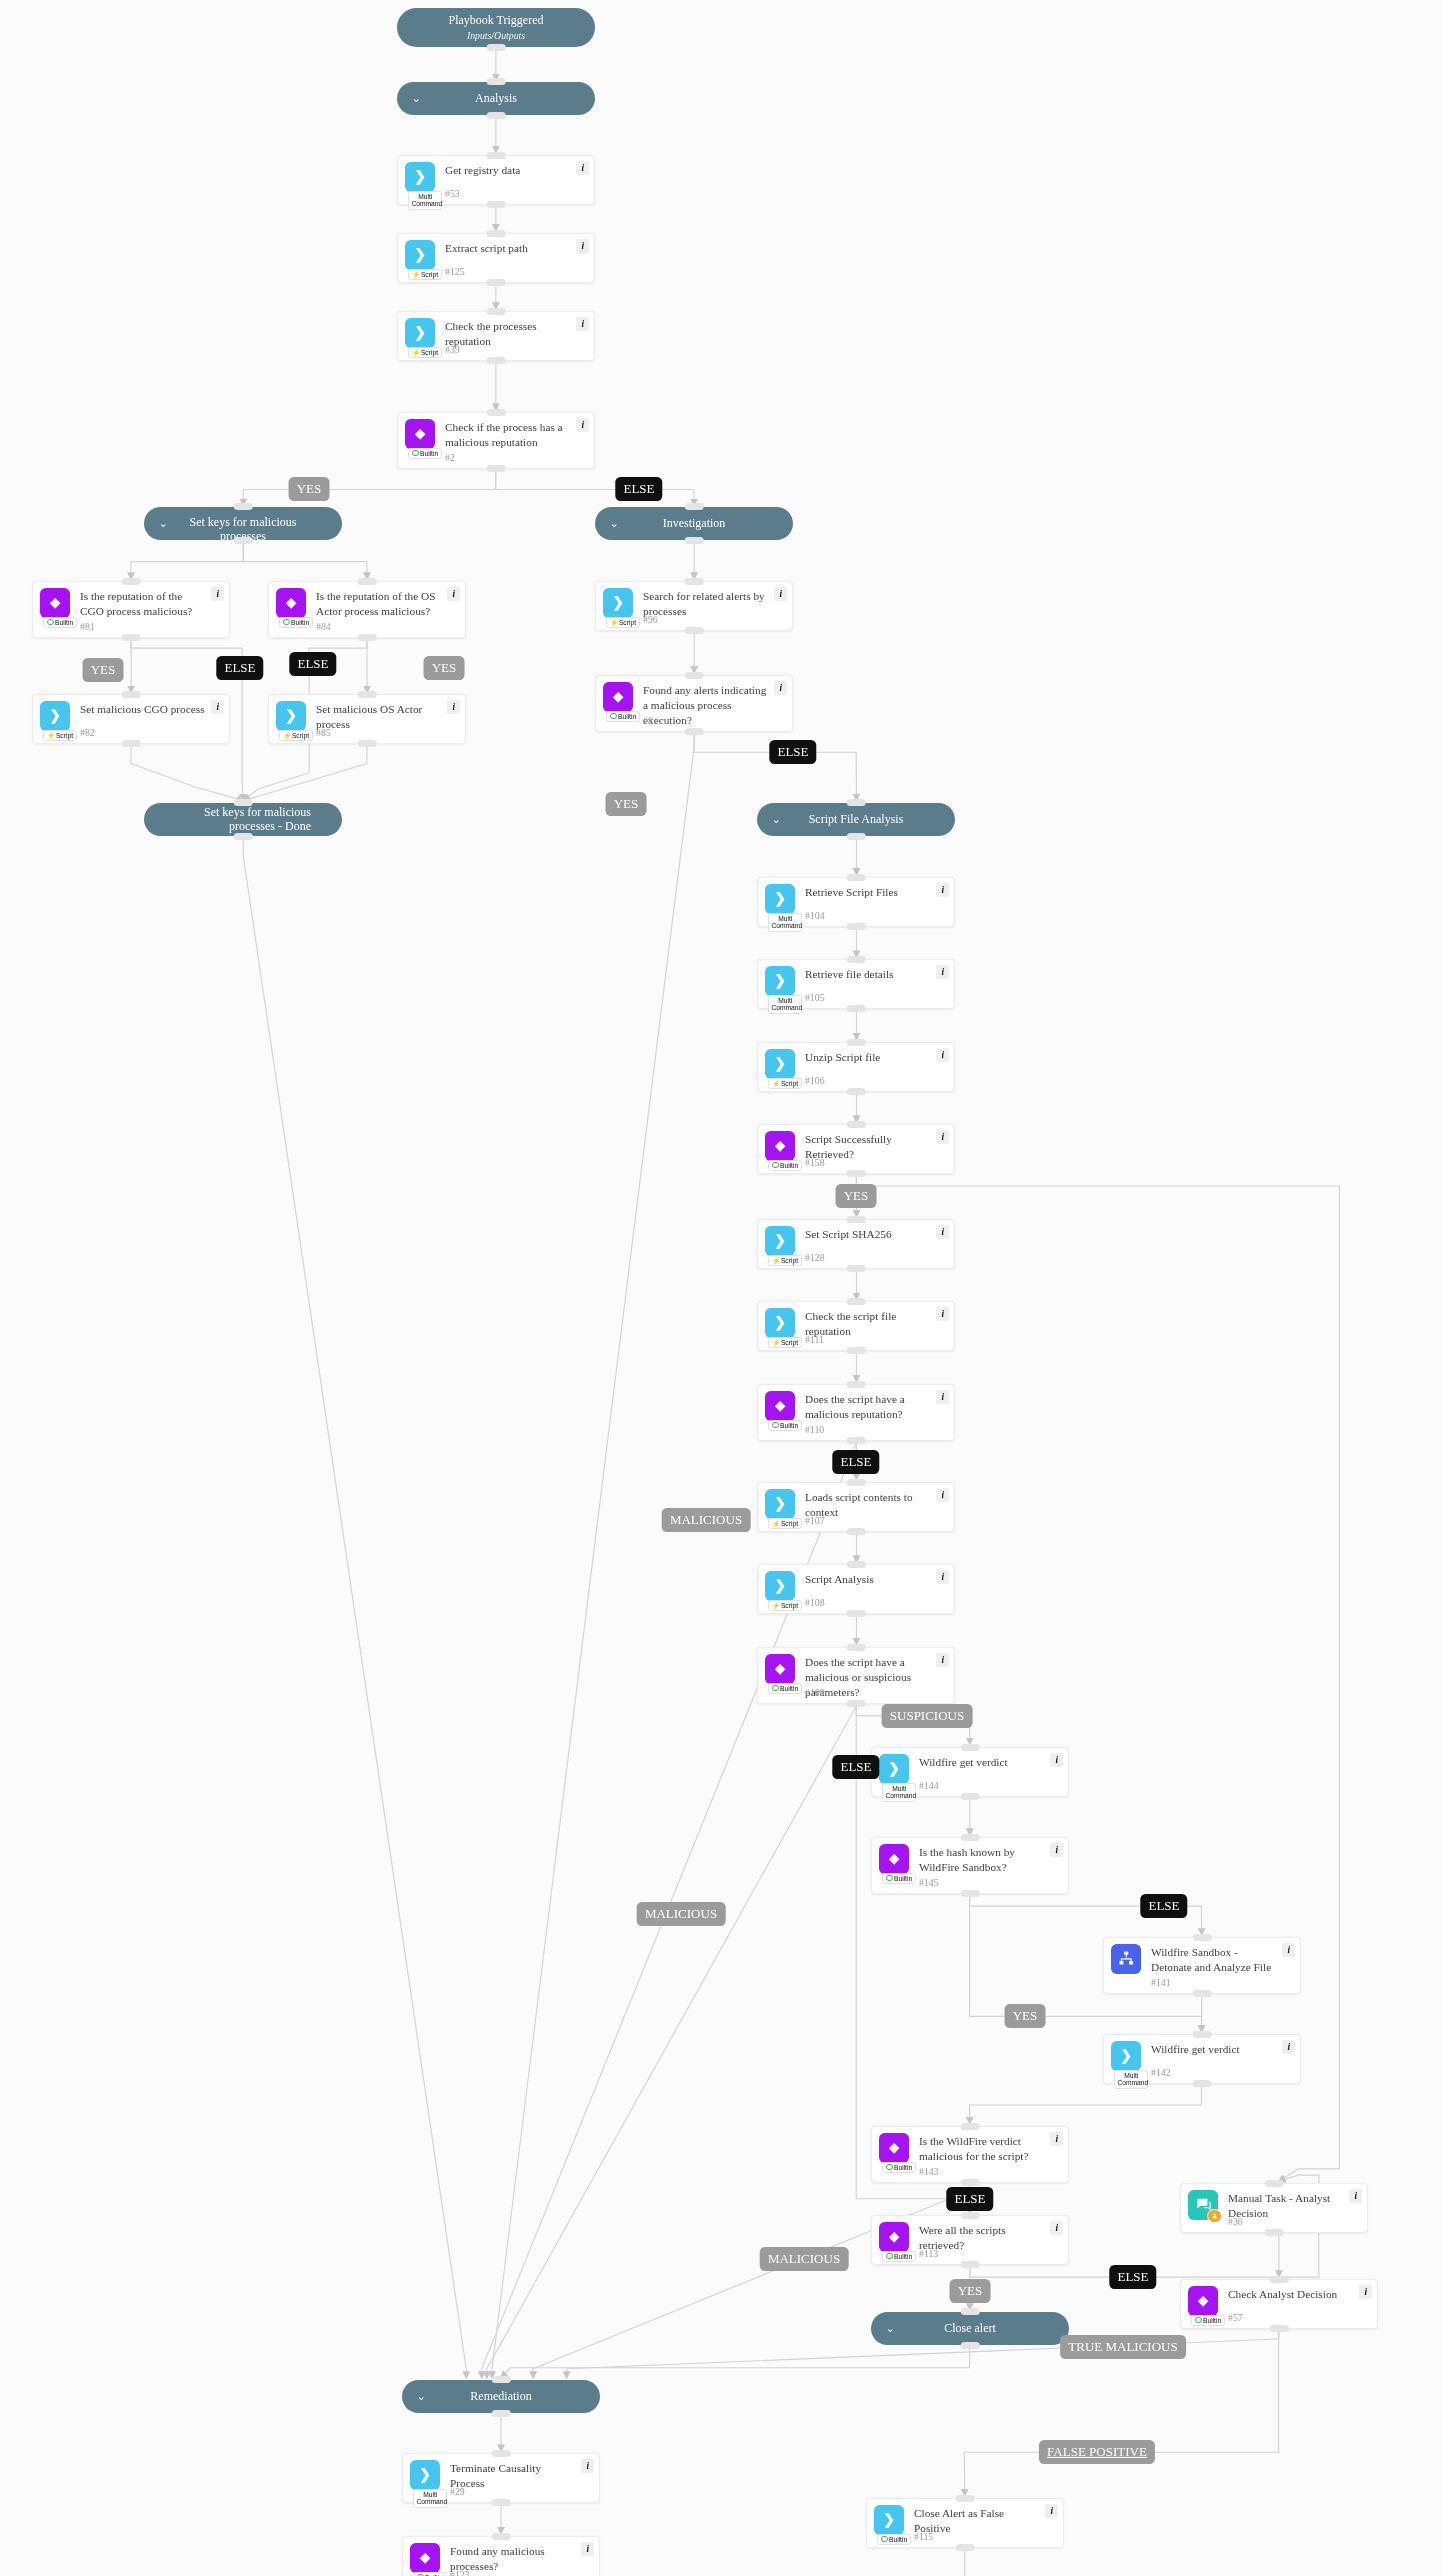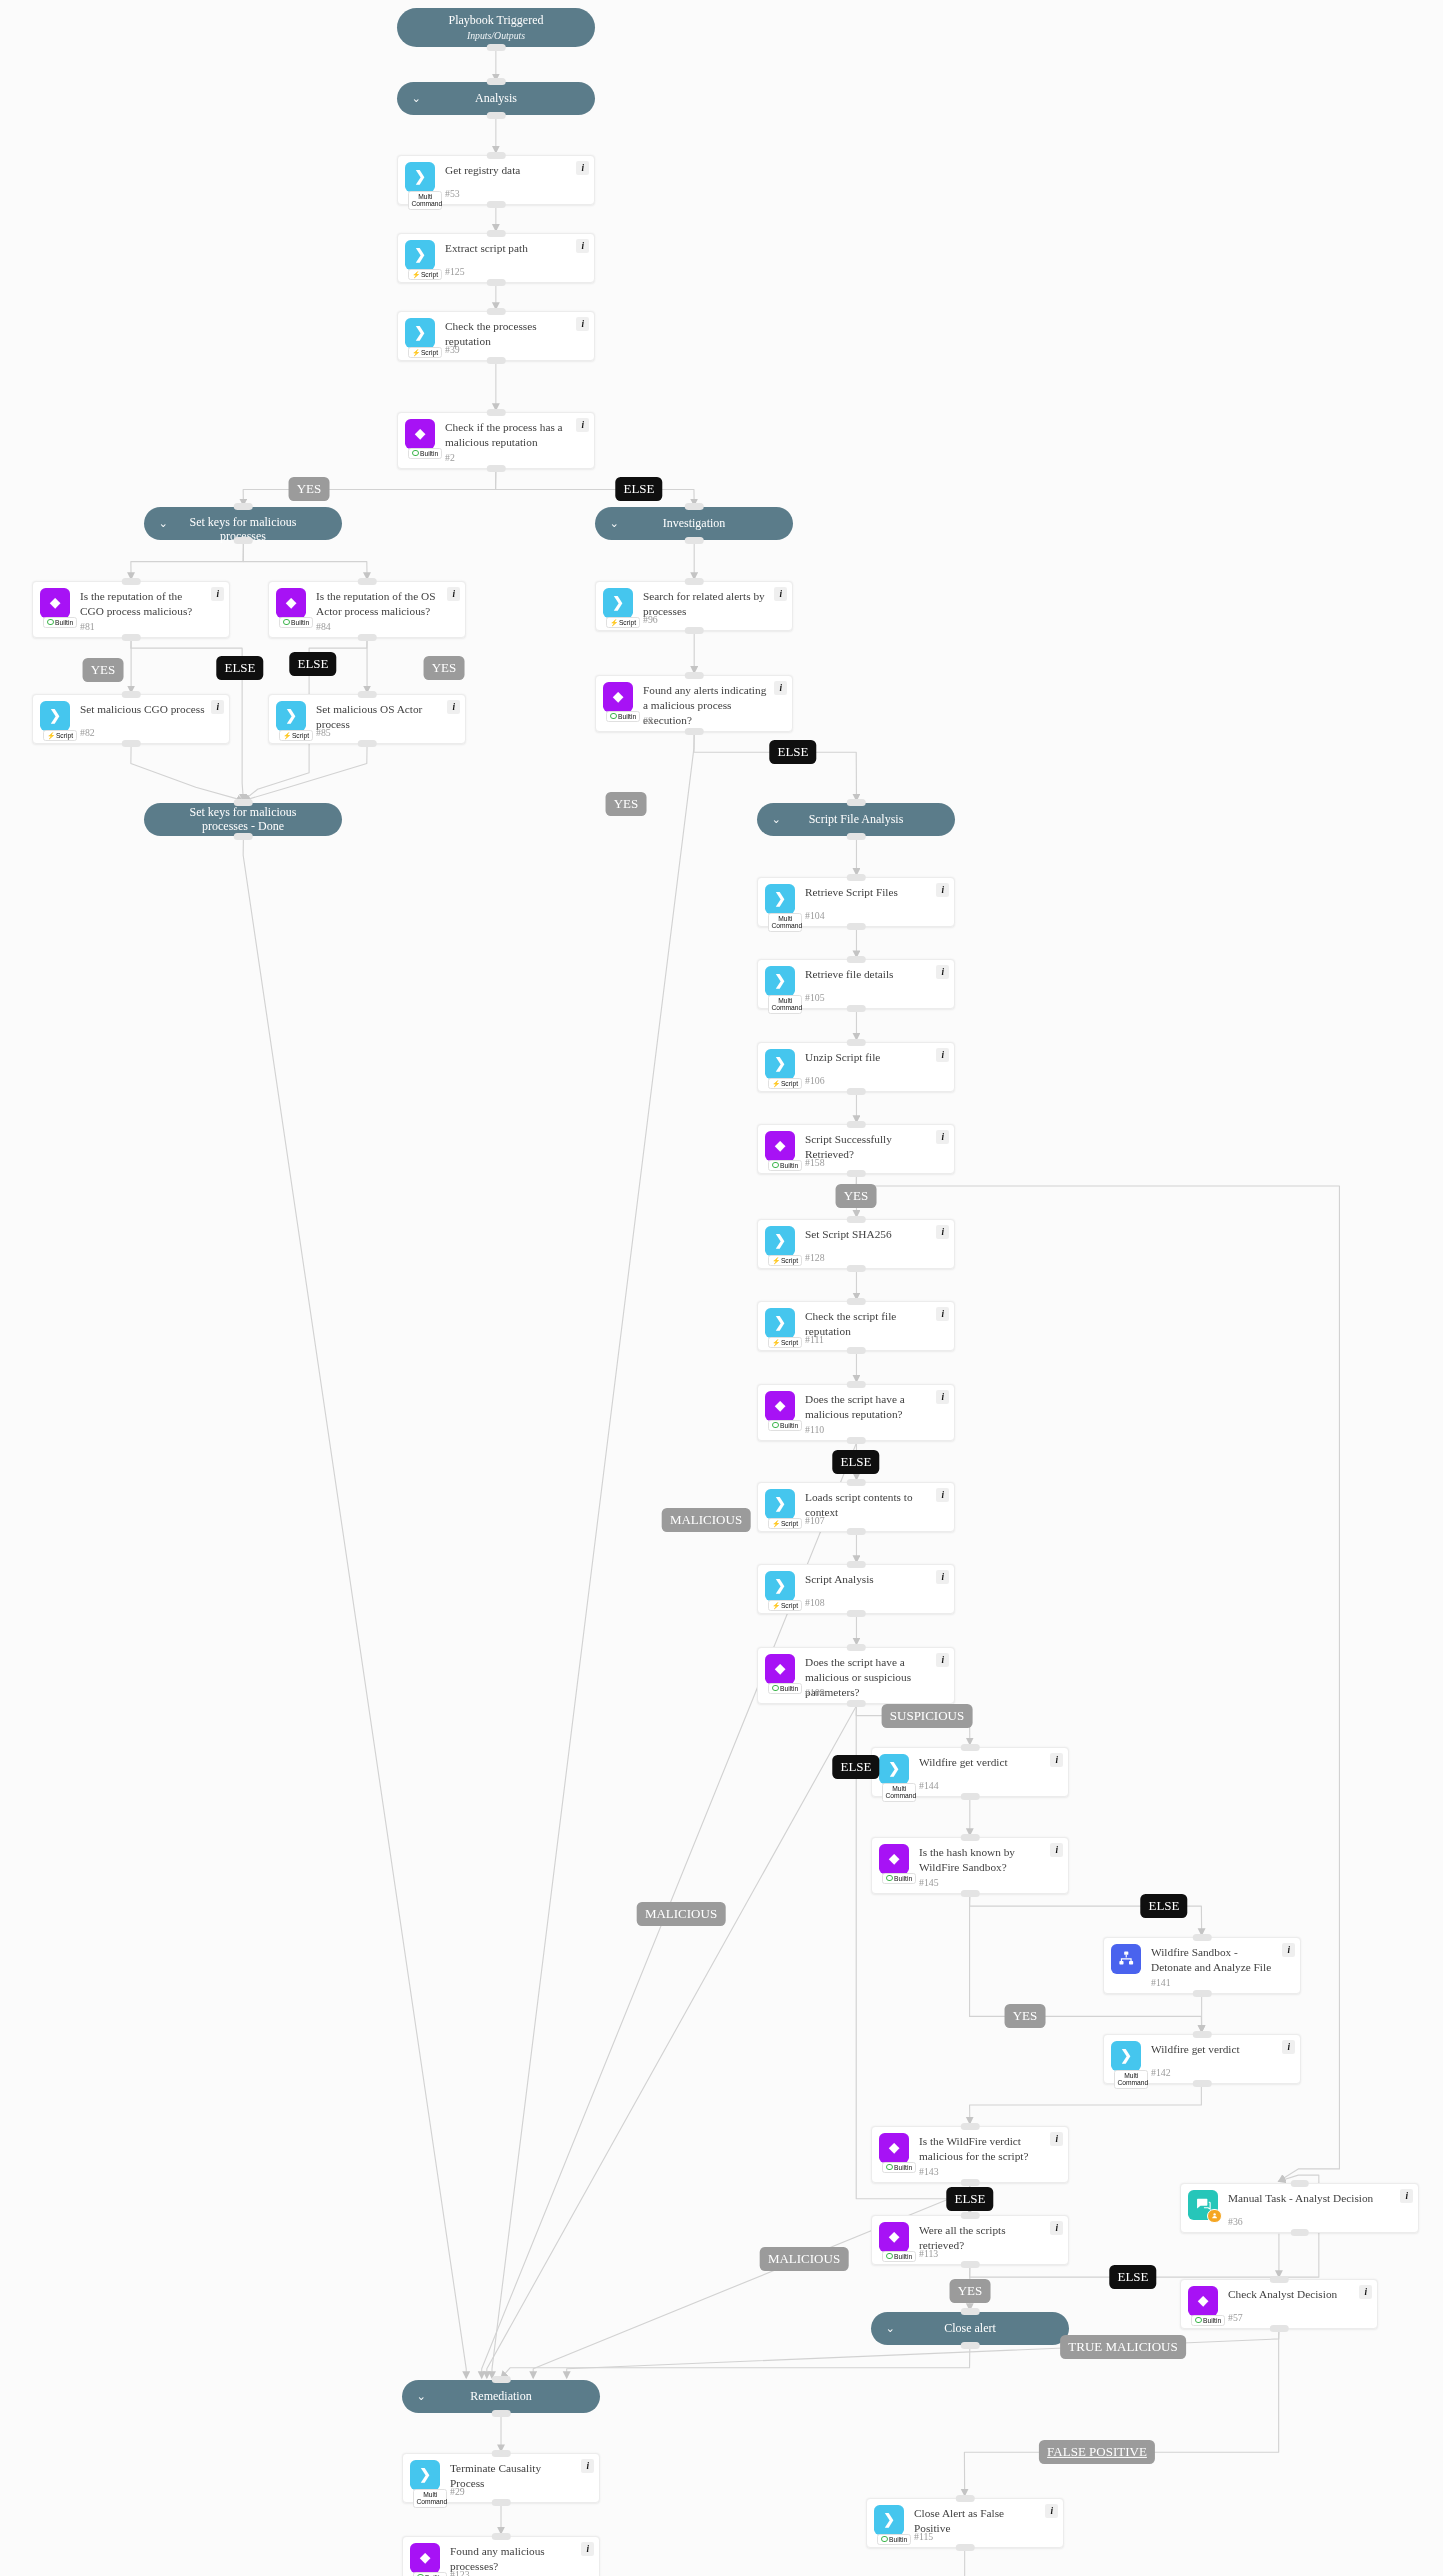--- a/index.html
+++ b/index.html
@@ -255,21 +255,21 @@
         <span class="chip"><span class="bolt">⚡</span>Script</span>
       </div>
     <div class="ttl2">Set malicious OS Actor process</div>
     <div class="num">#85</div>
     <div class="info">i</div>
     <div class="stub stub-bot"></div>
   </div>
     <div class="node sec" style="left: 144px; top: 803px; width: 198px; height: 33px;">
     <div class="stub stub-top"></div>
 
-    <div class="ttl" style="position: static;">Set keys for malicious processes - Done</div>
+    <div class="ttl" style="position: static; text-align: right;">Set keys for malicious processes - Done</div>
 
     <div class="stub stub-bot"></div>
   </div>
     <div class="node sec" style="left: 595px; top: 507px; width: 198px; height: 33px;">
     <div class="stub stub-top"></div>
     <span class="chev">⌄</span>
 
     <div class="ttl" style="position: static;">Investigation</div>
 
     <div class="stub stub-bot"></div>
@@ -503,21 +503,21 @@
     <div class="stub stub-bot"></div>
   </div>
     <div class="node sec" style="left: 871px; top: 2312px; width: 198px; height: 33px;">
     <div class="stub stub-top"></div>
     <span class="chev">⌄</span>
 
     <div class="ttl" style="position: static;">Close alert</div>
 
     <div class="stub stub-bot"></div>
   </div>
-    <div class="node card" style="left: 1180px; top: 2183px; width: 239px; height: 50px; padding-left: 42px;">
+    <div class="node card" style="left: 1180px; top: 2183px; width: 188px; height: 50px; padding-left: 42px;">
     <div class="stub stub-top"></div>
 
     <div class="tile teal">
         <svg viewBox="0 0 24 24" fill="#fff">
           <path d="M3 4h14a1 1 0 0 1 1 1v8a1 1 0 0 1-1 1H8l-5 4V5a1 1 0 0 1 1-1z"></path>
           <path d="M20 9h1a1 1 0 0 1 1 1v9l-3-2h-6" fill="none" stroke="#fff" stroke-width="1.6"></path>
         </svg>
         <span class="ubadge">
           <svg viewBox="0 0 24 24">
             <circle cx="12" cy="8" r="4" fill="#fff"></circle>

